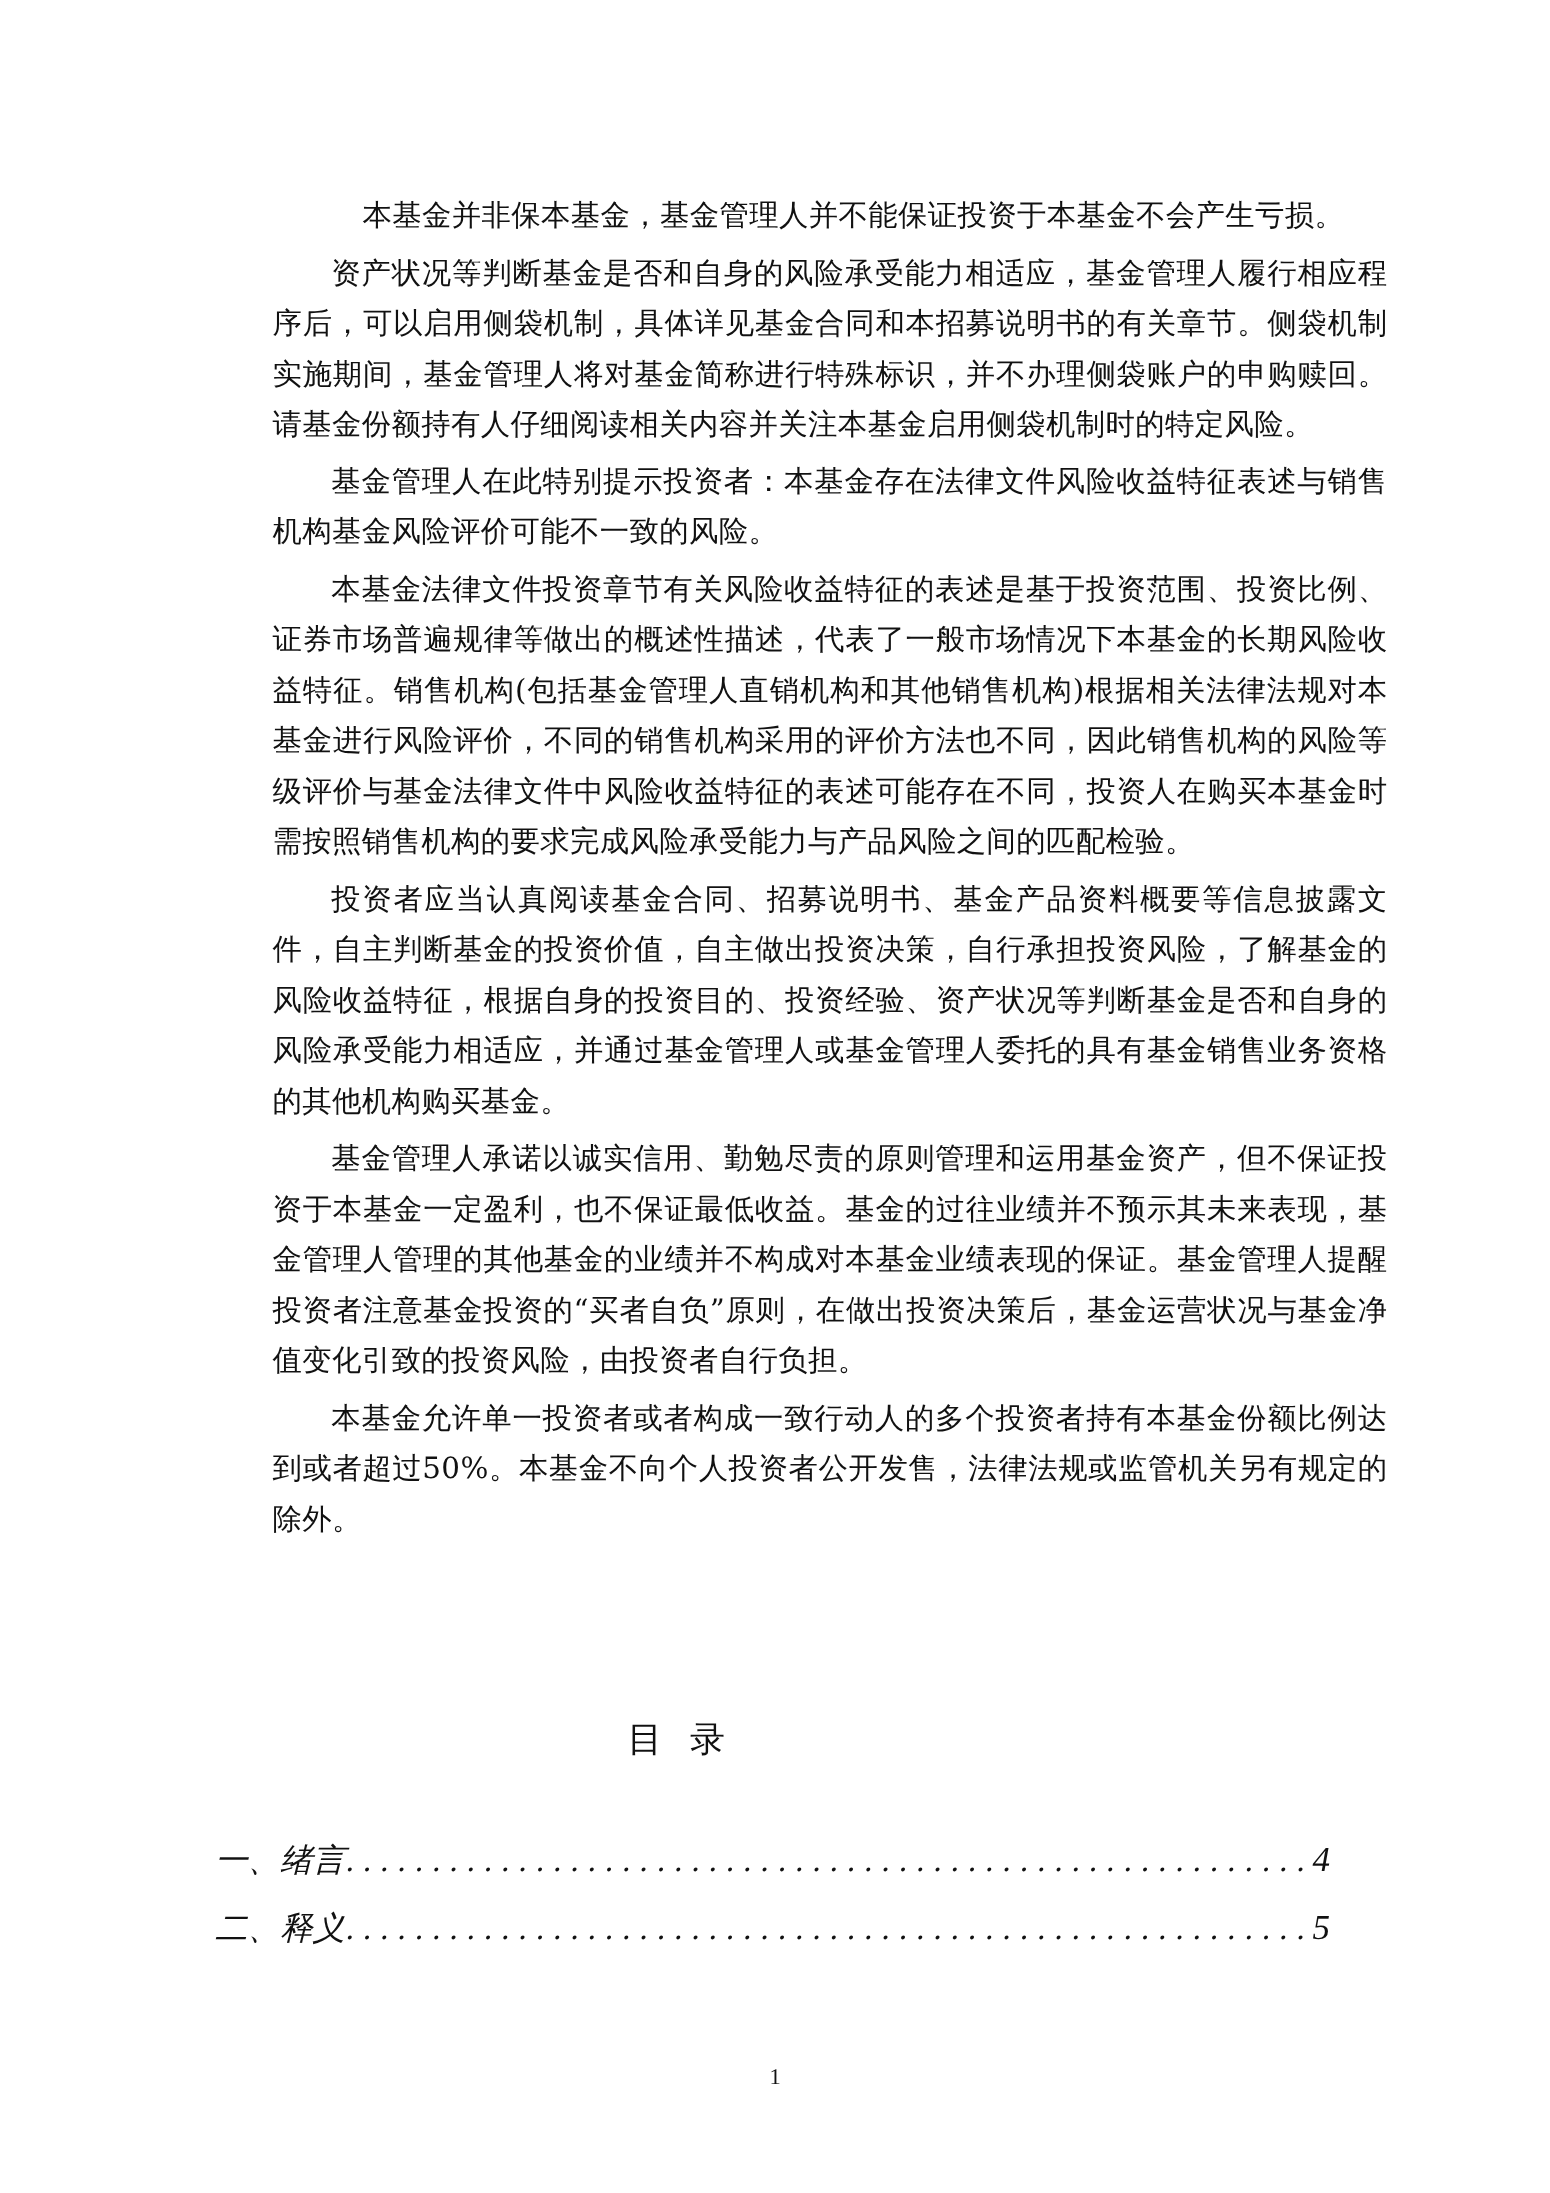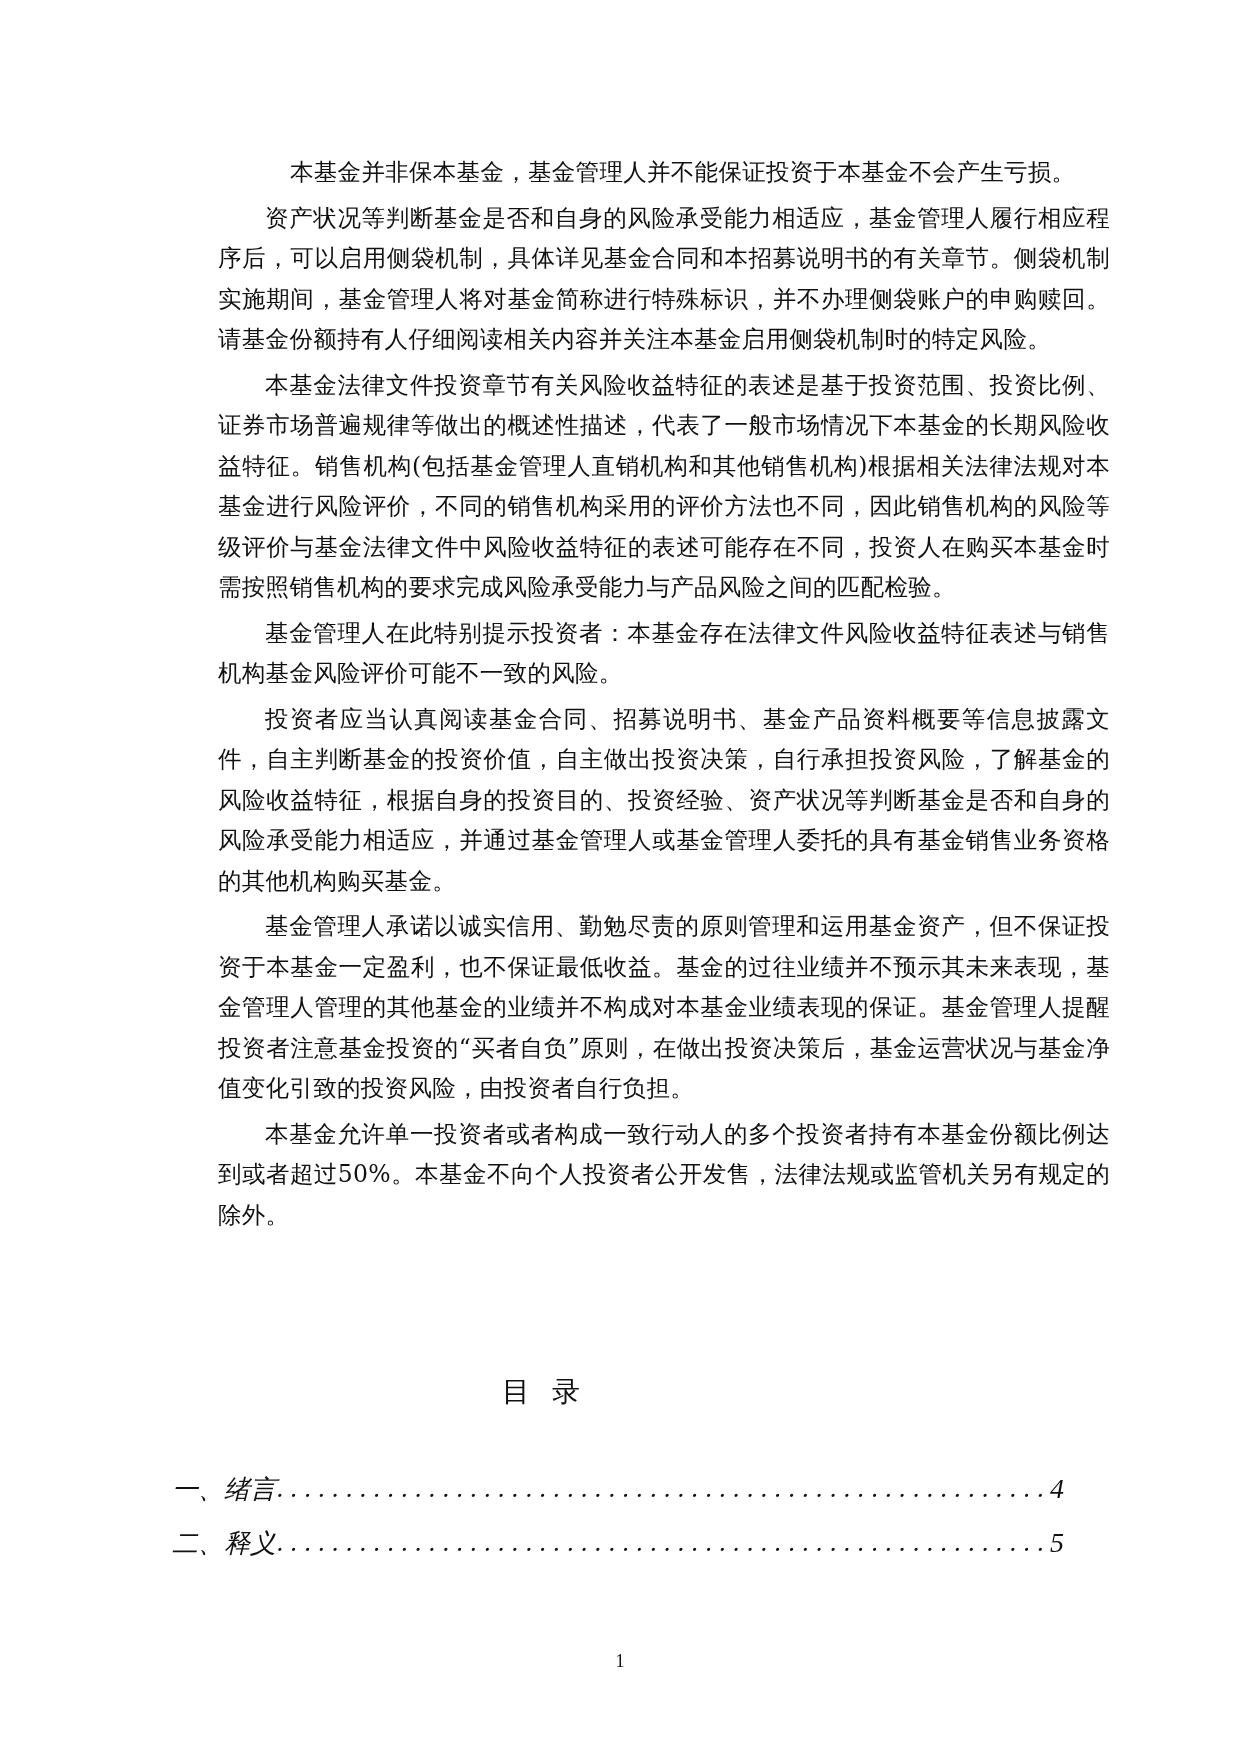--- a/index.html
+++ b/index.html
@@ -98,22 +98,22 @@
     }
   </style>
 </head>
 <body>
 
 <div class="page">
 
   <div class="body-text">
     <p class="para first">本基金并非保本基金，基金管理人并不能保证投资于本基金不会产生亏损。</p>
     <p class="para">资产状况等判断基金是否和自身的风险承受能力相适应，基金管理人履行相应程序后，可以启用侧袋机制，具体详见基金合同和本招募说明书的有关章节。侧袋机制实施期间，基金管理人将对基金简称进行特殊标识，并不办理侧袋账户的申购赎回。请基金份额持有人仔细阅读相关内容并关注本基金启用侧袋机制时的特定风险。</p>
+    <p class="para">基金管理人在此特别提示投资者：本基金存在法律文件风险收益特征表述与销售机构基金风险评价可能不一致的风险。</p>
     <p class="para">本基金法律文件投资章节有关风险收益特征的表述是基于投资范围、投资比例、证券市场普遍规律等做出的概述性描述，代表了一般市场情况下本基金的长期风险收益特征。销售机构(包括基金管理人直销机构和其他销售机构)根据相关法律法规对本基金进行风险评价，不同的销售机构采用的评价方法也不同，因此销售机构的风险等级评价与基金法律文件中风险收益特征的表述可能存在不同，投资人在购买本基金时需按照销售机构的要求完成风险承受能力与产品风险之间的匹配检验。</p>
-    <p class="para">基金管理人在此特别提示投资者：本基金存在法律文件风险收益特征表述与销售机构基金风险评价可能不一致的风险。</p>
     <p class="para">投资者应当认真阅读基金合同、招募说明书、基金产品资料概要等信息披露文件，自主判断基金的投资价值，自主做出投资决策，自行承担投资风险，了解基金的风险收益特征，根据自身的投资目的、投资经验、资产状况等判断基金是否和自身的风险承受能力相适应，并通过基金管理人或基金管理人委托的具有基金销售业务资格的其他机构购买基金。</p>
     <p class="para">基金管理人承诺以诚实信用、勤勉尽责的原则管理和运用基金资产，但不保证投资于本基金一定盈利，也不保证最低收益。基金的过往业绩并不预示其未来表现，基金管理人管理的其他基金的业绩并不构成对本基金业绩表现的保证。基金管理人提醒投资者注意基金投资的“买者自负”原则，在做出投资决策后，基金运营状况与基金净值变化引致的投资风险，由投资者自行负担。</p>
     <p class="para">本基金允许单一投资者或者构成一致行动人的多个投资者持有本基金份额比例达到或者超过50%。本基金不向个人投资者公开发售，法律法规或监管机关另有规定的除外。</p>
   </div>
 
   <div class="toc-title">目录</div>
 
   <div class="toc">
     <div class="toc-item">
       <span class="toc-label">一、绪言</span>

